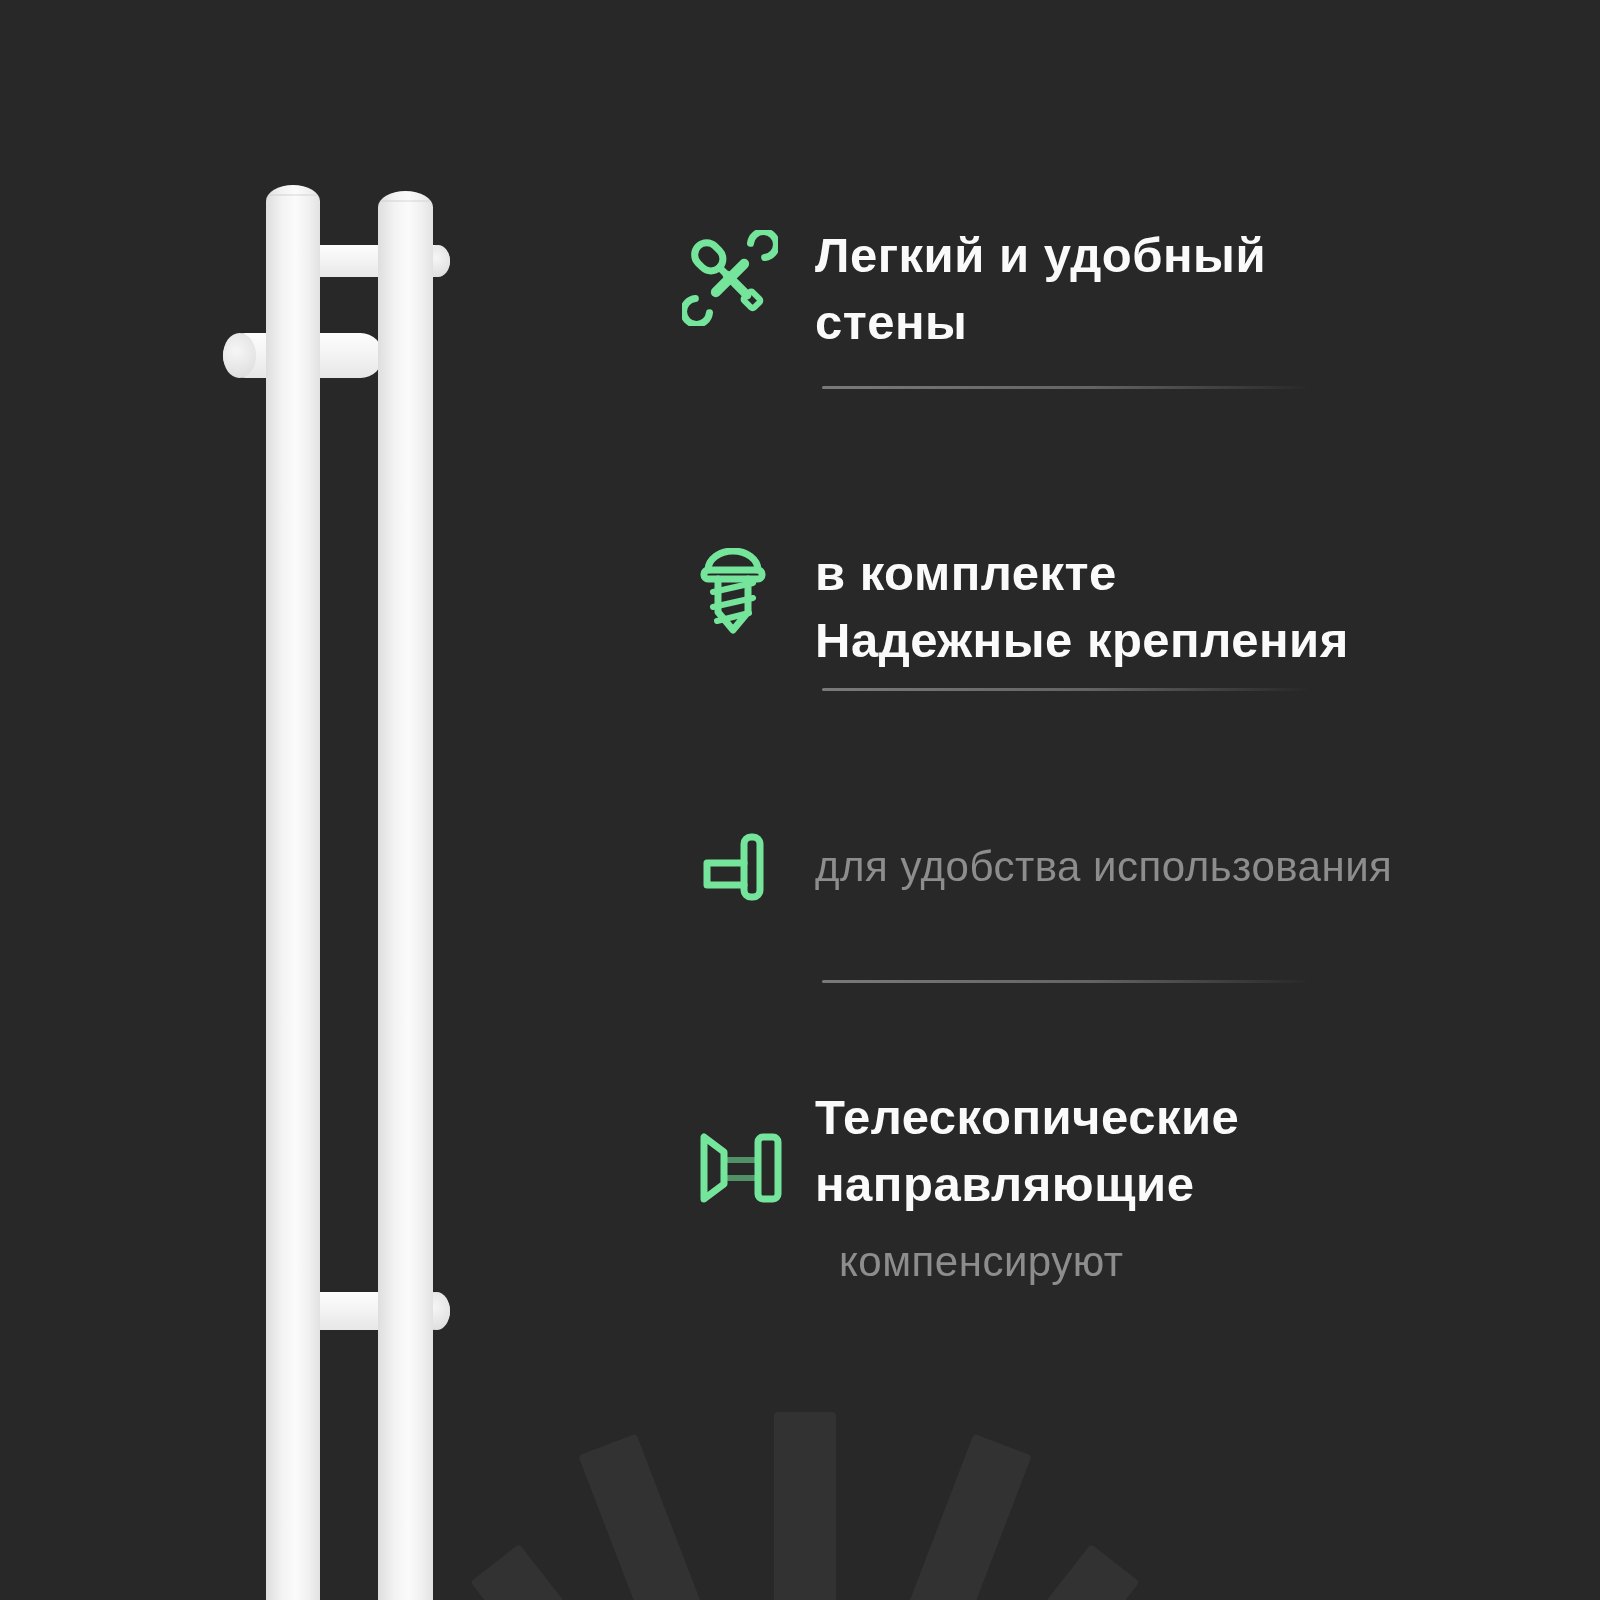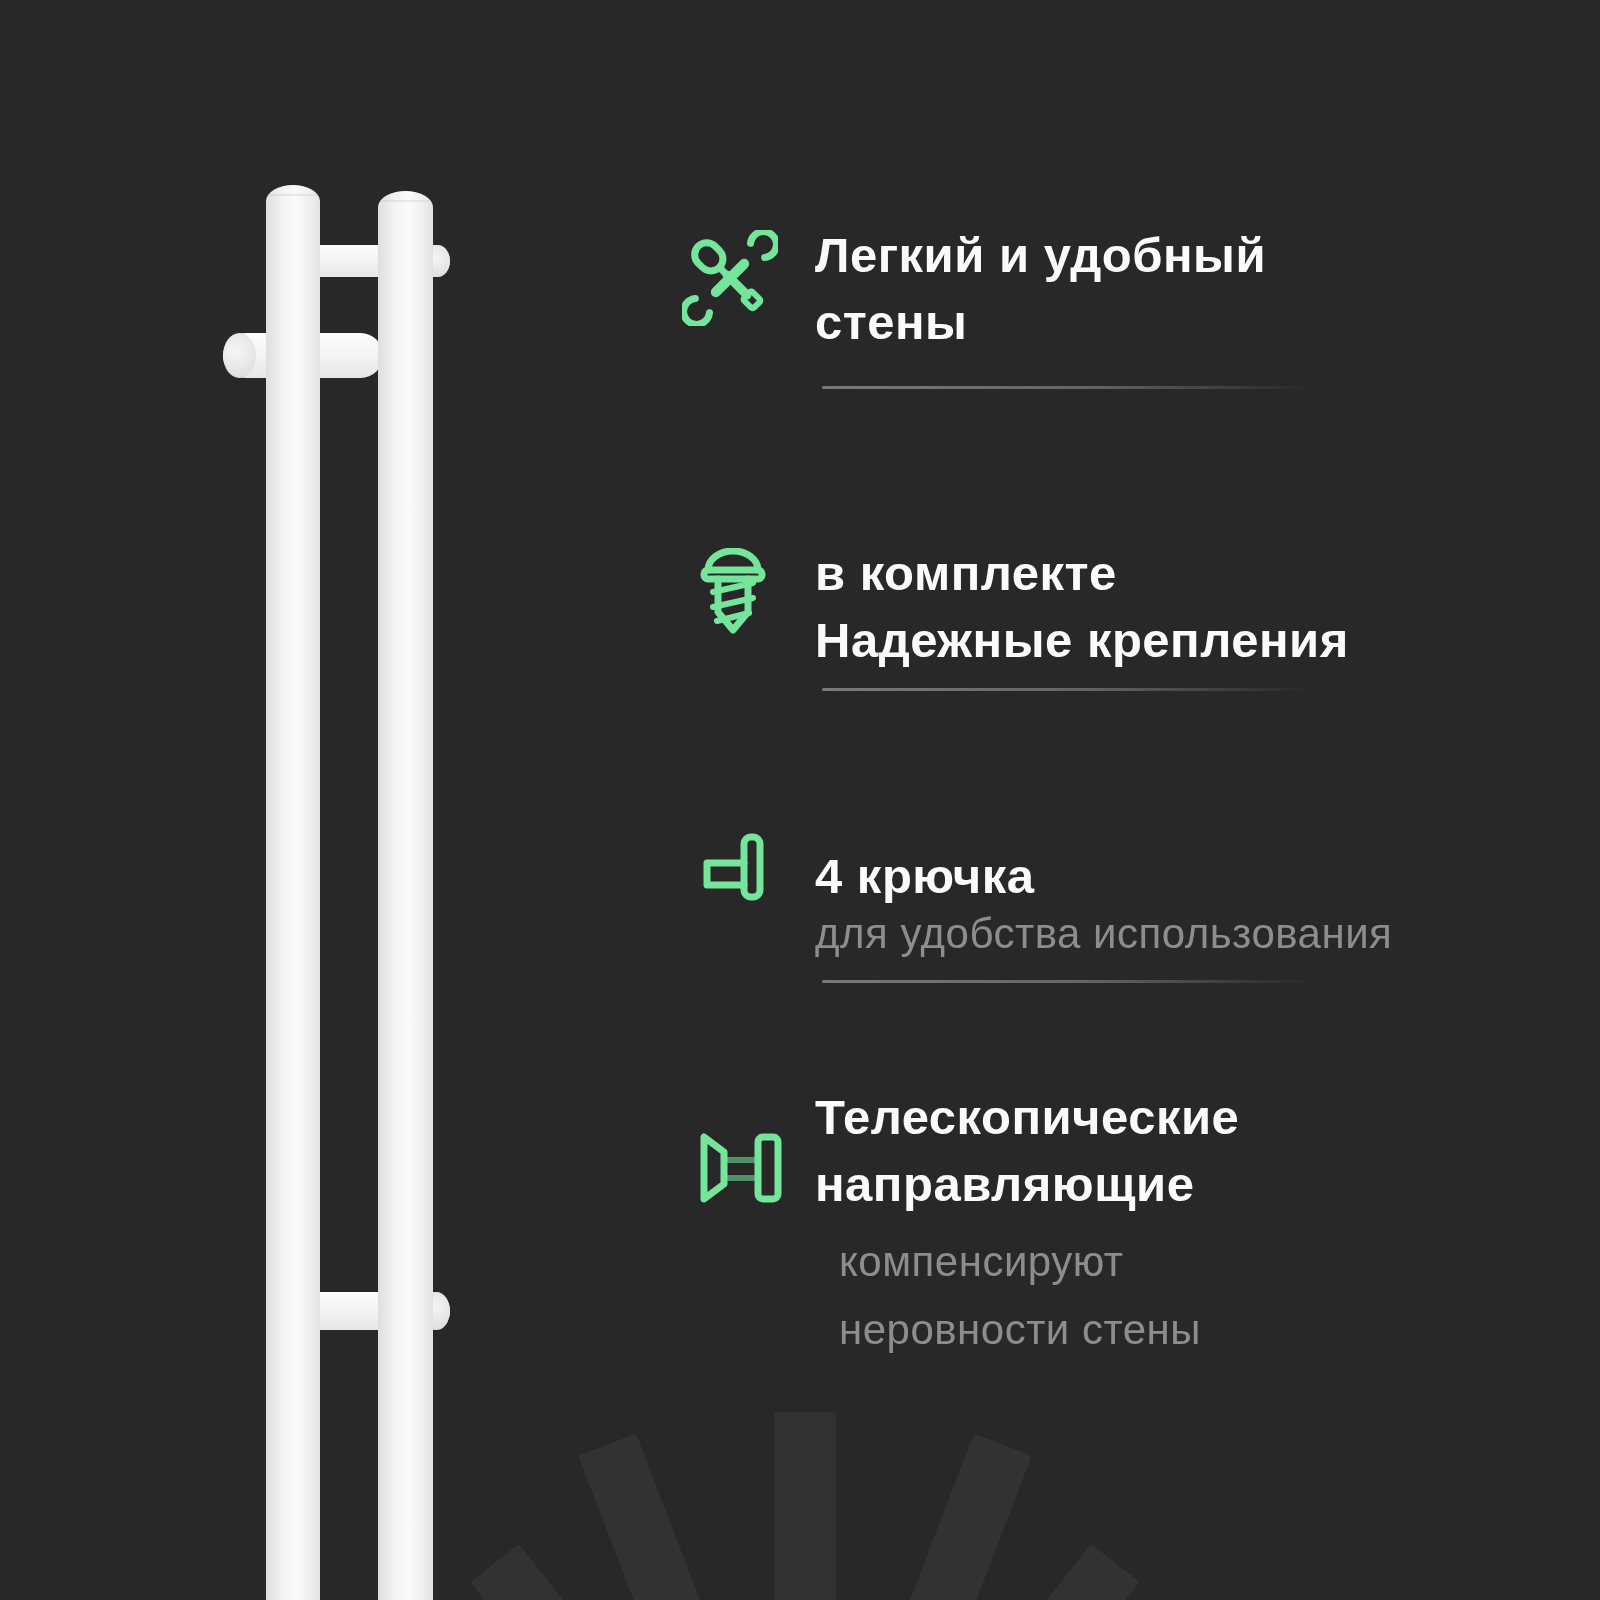--- a/index.html
+++ b/index.html
@@ -131,25 +131,23 @@
   </div>
   <div class="divider d1"></div>
 
   <div class="feature f2">
     <div class="title">в комплекте</div>
     <div class="title">Надежные крепления</div>
   </div>
   <div class="divider d2"></div>
 
   <div class="feature f3">
-    <div class="title">4 крючка</div>
     <div class="subtitle">для удобства использования</div>
   </div>
   <div class="divider d3"></div>
 
   <div class="feature f4">
     <div class="title">Телескопические</div>
     <div class="title">направляющие</div>
     <div class="subtitle">компенсируют</div>
-    <div class="subtitle">неровности стены</div>
   </div>
 
 </div>
 
 </body></html>

